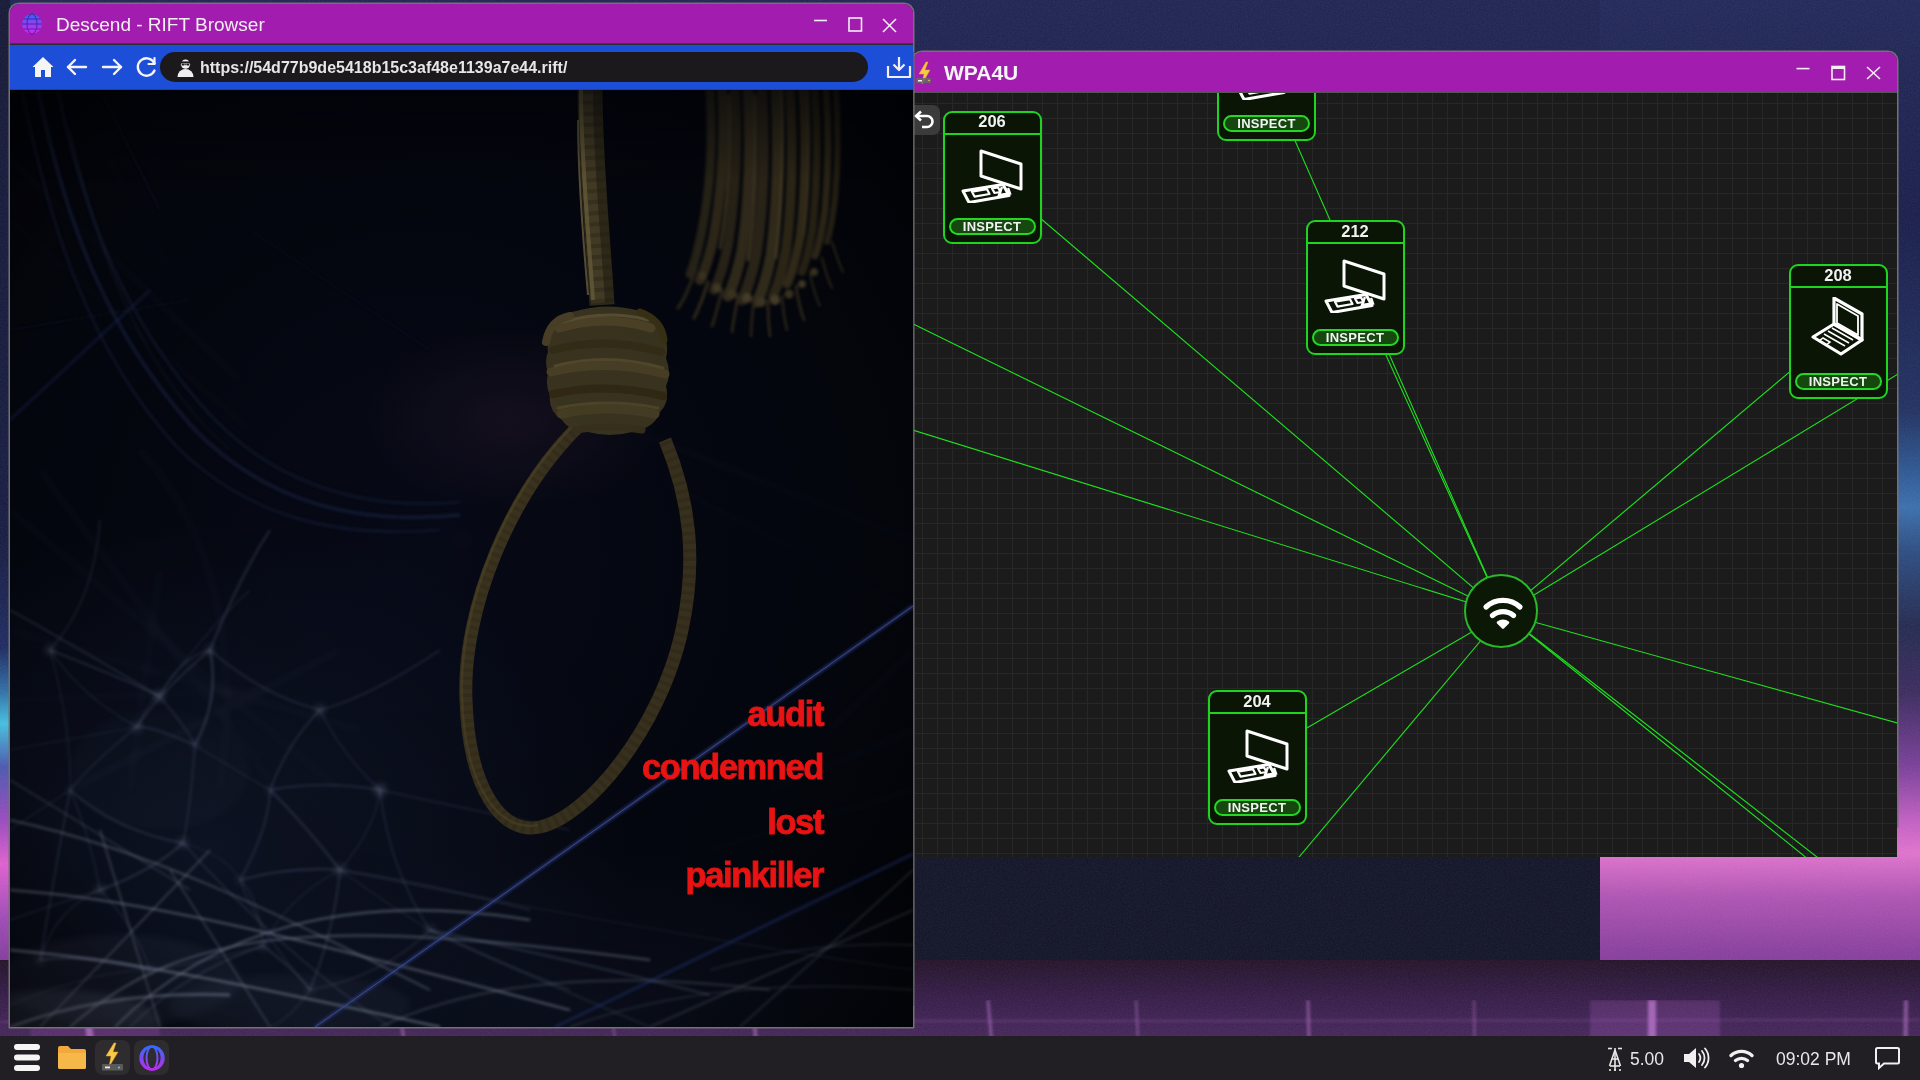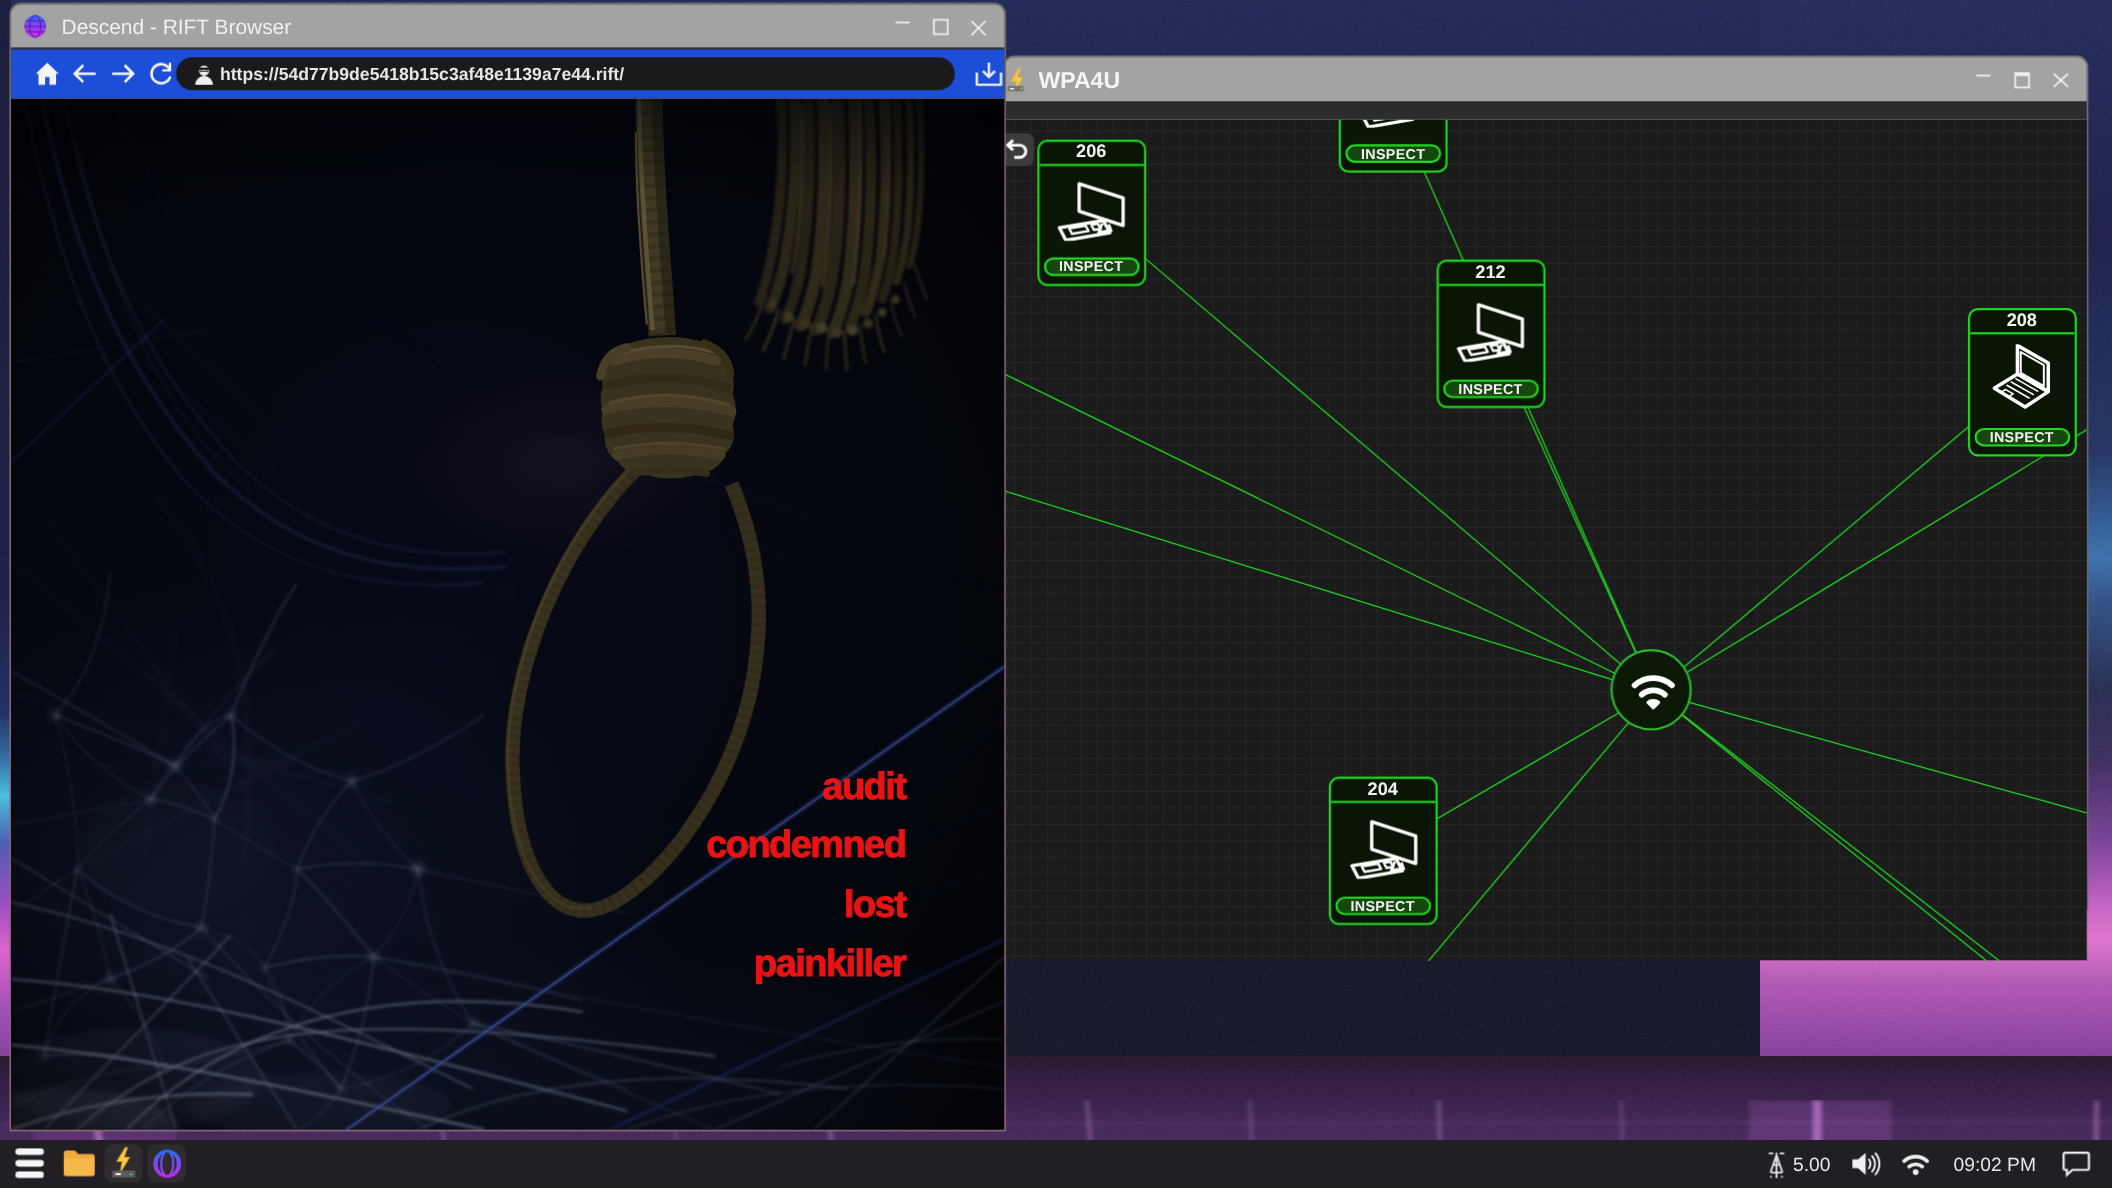--- a/index.html
+++ b/index.html
@@ -13,33 +13,33 @@
     background:linear-gradient(180deg,#1e2353 0%,#1b1f4c 30%,#161941 60%,#131635 100%); }
   #bg-left { left:0; top:0; width:10px; height:1080px;
     background:linear-gradient(180deg,#141735 0%,#161a40 50%,#1d2a60 60%,#2e6fa8 64%,#44c0e0 67%,#4a58b0 71%,#9a4ac0 76%,#e060d0 80%,#a04ab8 85%,#6c3188 92%,#4e2466 100%); }
   #bg-right { left:1600px; top:0; width:320px; height:1080px;
     background:linear-gradient(180deg,#212759 0%,#181c4a 20%,#203061 38%,#2e5a96 44%,#3a6fae 47%,#2c4c82 51%,#23294f 58%,#3a2a5e 64%,#7a3f9a 71%,#c35fc4 76%,#e273cf 79%,#b054b4 83%,#8a3fa0 88%,#6f3188 94%,#5c2a74 100%); }
   #bg-bottom { left:0; top:960px; width:1920px; height:120px;
     background:linear-gradient(180deg,#221128 0%,#331a46 30%,#412256 55%,#4a2762 80%,#3c1f50 100%); }
 
   
   .win { position:absolute; background:#2d2b2c; box-shadow:0 0 0 1.5px #737373; }
-  .titlebar { position:absolute; left:0; top:0; right:0; height:40px; background:#a3a3a3; }
+  .titlebar { position:absolute; left:0; top:0; right:0; height:40px; background:#a21caf; }
 
   
   #browser { left:10px; top:4px; width:903px; height:1023px; border-radius:9px 9px 0 0; }
   #browser .titlebar { height:40px; border-radius:9px 9px 0 0; border-bottom:1px solid #3e3c3e;}
   #btoolbar { position:absolute; left:0; top:41px; width:100%; height:45px; background:#1d4ed8; border-bottom:1px solid #434143; }
   #burl { position:absolute; left:150px; top:7px; width:708px; height:30px; background:#1b191b; border-radius:15px; }
-  #bcontent { position:absolute; left:0; top:86px; width:903px; height:937px; background:#ec4899; }
+  #bcontent { position:absolute; left:0; top:86px; width:903px; height:937px; background:#1d4ed8;border-radius:24px; }
 
   
   #wpa { left:913px; top:52px; width:984px; height:774px; border-radius:9px 9px 0 0; }
   #wpa .titlebar { border-radius:9px 9px 0 0; }
-  #map { position:absolute; left:0; top:56px; width:984px; height:765px; overflow:hidden;
+  #map { position:absolute; left:0; top:40px; width:984px; height:765px; overflow:hidden;
      background-color:#1b1b1b;
      background-image:linear-gradient(#272727 1px, transparent 1px),linear-gradient(90deg,#272727 1px, transparent 1px);
      background-size:15px 15px; background-position:9px 10px;
      border-top:1px solid #555; }
   #wpanel { position:absolute; left:0; top:805px; width:984px; height:149px; background:#151515; border-top:1px solid #383838; }
 
   .node { position:absolute; width:99px; background:#0a1505; border:2px solid #1fd41f; border-radius:9px; }
   .node .hd { height:22px; line-height:22px; text-align:center; color:#f2f2f2; font-size:16px; font-weight:bold; border-bottom:2px solid #1fd41f; }
   .node .pill { position:absolute; left:4px; right:4px; bottom:7px; height:17px; background:#15470f; border:2px solid #25d625; border-radius:11px;
       color:#f2f2f2; font-size:13px; font-weight:bold; text-align:center; line-height:16px; letter-spacing:.3px; }

